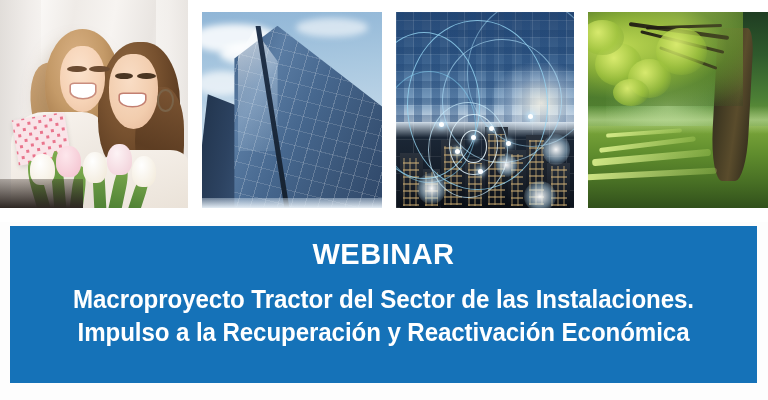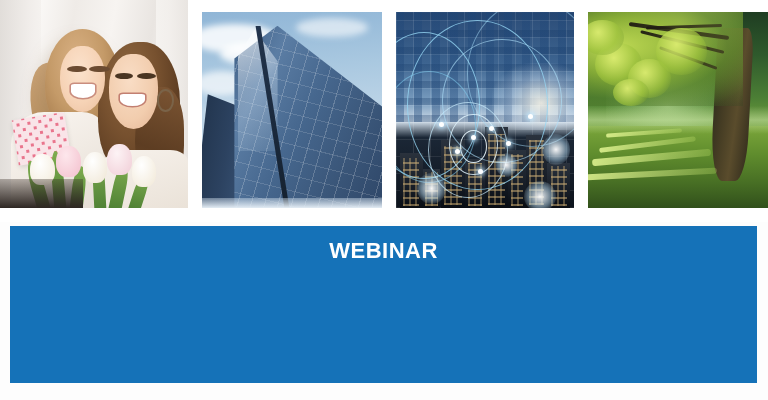--- a/index.html
+++ b/index.html
@@ -352,21 +352,21 @@
     width: 747px;
     height: 157px;
     background: #1572b8;
     color: #ffffff;
     text-align: center;
     box-sizing: border-box;
     padding-top: 14px;
     overflow: hidden;
   }
   .banner-kicker {
-    font-size: 22px;
+    font-size: 29px;
     font-weight: bold;
     letter-spacing: .5px;
     line-height: 1;
     margin: 0 0 14px 0;
     font-stretch: condensed;
   }
   .banner-title {
     margin: 0;
     font-weight: bold;
     font-size: 25px;
@@ -494,15 +494,19 @@
       <div class="sunray r1"></div>
       <div class="sunray r2"></div>
       <div class="sunray r3"></div>
       <div class="sunray r4"></div>
     </div>
 
   </div>
 
   <div class="banner">
     <div class="banner-kicker">WEBINAR</div>
+    <div class="banner-title">
+      <span class="tl">Macroproyecto Tractor del Sector de las Instalaciones.</span>
+      <span class="tl">Impulso a la Recuperación y Reactivación Económica</span>
+    </div>
   </div>
 
 </div>
 
 </body></html>

